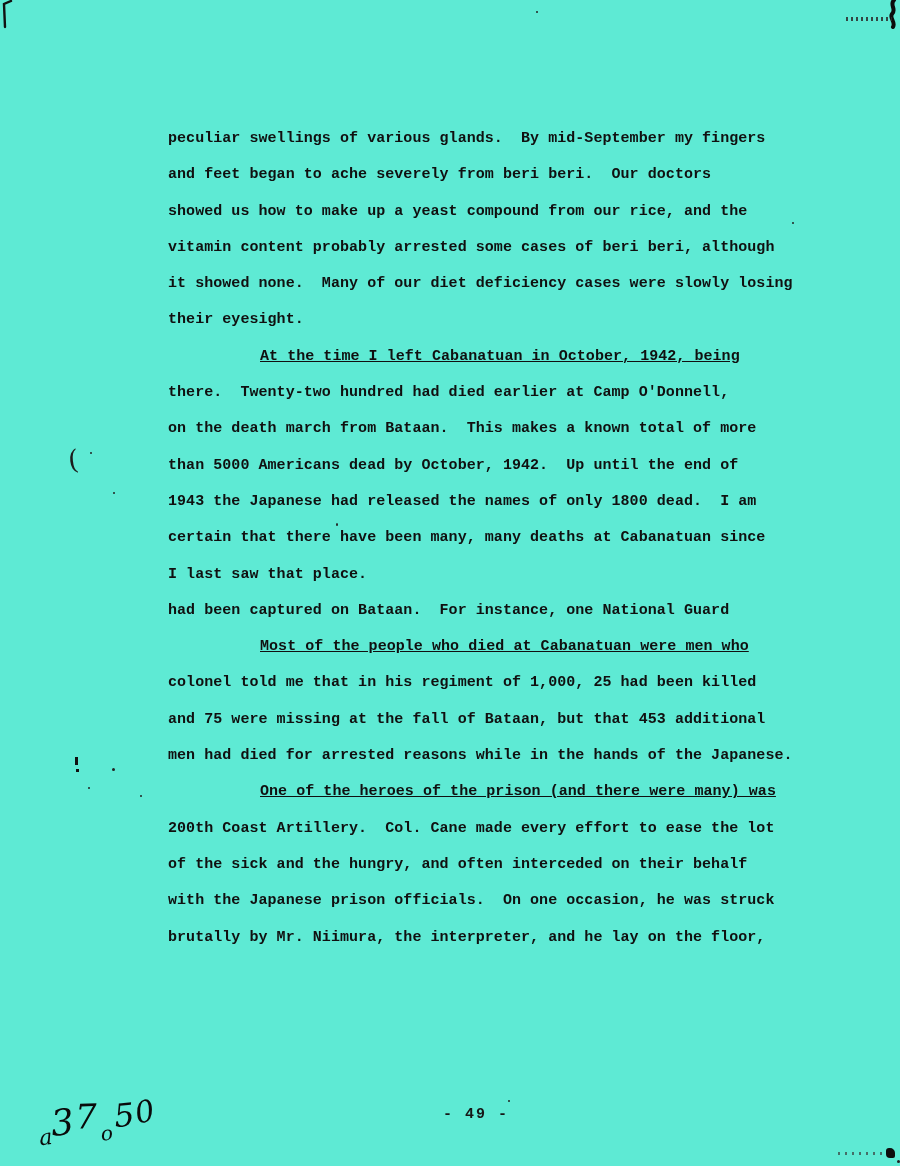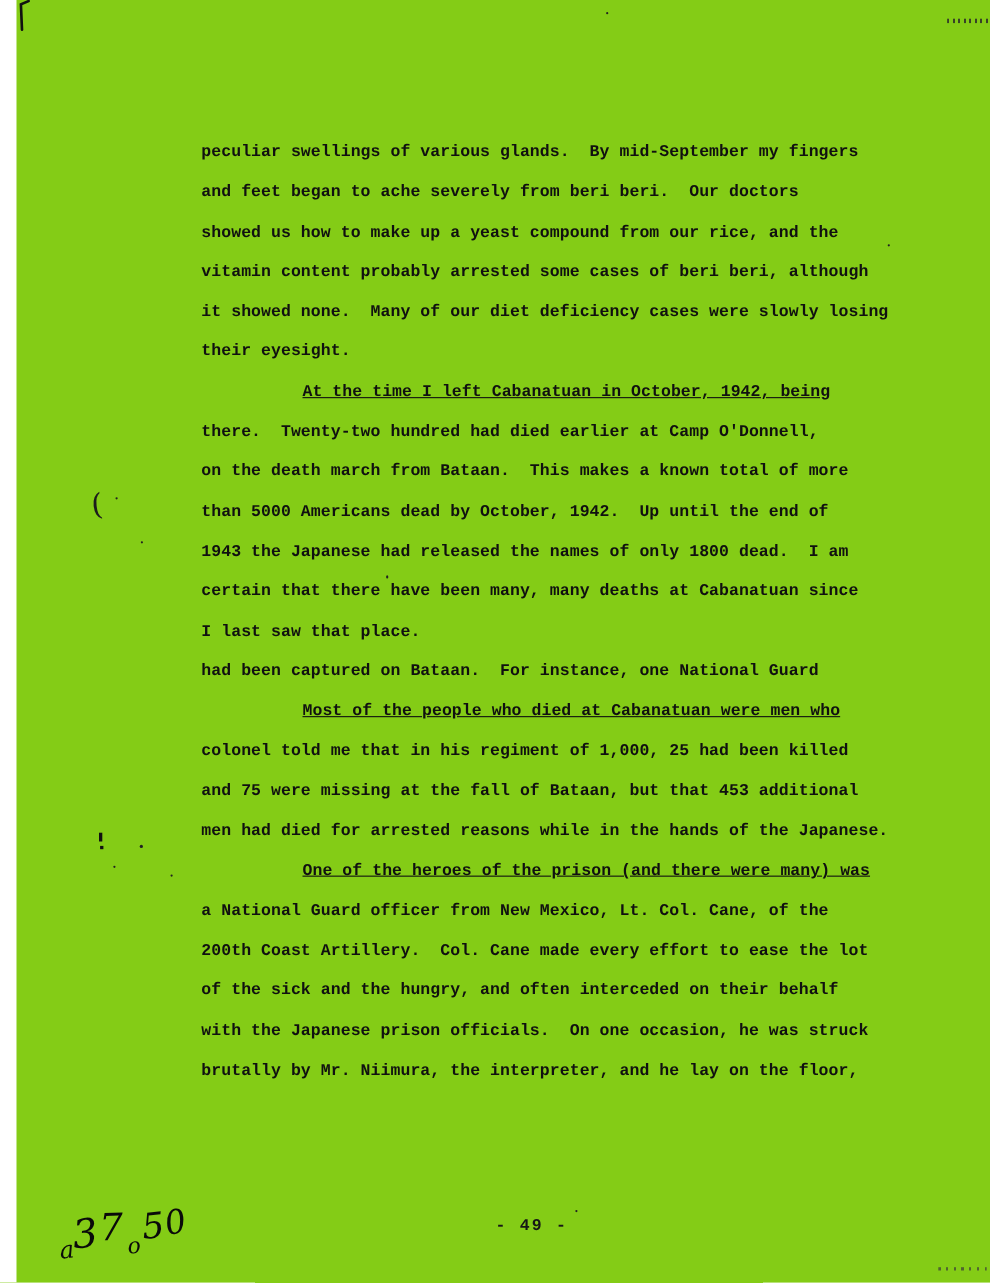--- a/index.html
+++ b/index.html
@@ -5,22 +5,21 @@
   html, body { margin: 0; padding: 0; }
   body {
     width: 900px; height: 1166px;
     background: #ffffff;
     position: relative;
     overflow: hidden;
     font-family: "Liberation Mono", "DejaVu Sans Mono", monospace;
   }
   .page {
     position: absolute; inset: 0;
-    background: #84cc16;
-    margin-left: 15px;
+    background: #5eead4;
   }
   
   .typed-text {
     position: absolute;
     left: 168px; top: 121px;
     width: 660px;
     color: #101010;
     font-size: 15px;
     font-weight: bold;
     line-height: 36.3px;
@@ -101,21 +100,20 @@
       <div class="line">than 5000 Americans dead by October, 1942.  Up until the end of</div>
       <div class="line">1943 the Japanese had released the names of only 1800 dead.  I am</div>
       <div class="line">certain that there have been many, many deaths at Cabanatuan since</div>
       <div class="line">I last saw that place.</div>
       <div class="line">had been captured on Bataan.  For instance, one National Guard</div>
       <div class="line indent">Most of the people who died at Cabanatuan were men who</div>
       <div class="line">colonel told me that in his regiment of 1,000, 25 had been killed</div>
       <div class="line">and 75 were missing at the fall of Bataan, but that 453 additional</div>
       <div class="line">men had died for arrested reasons while in the hands of the Japanese.</div>
       <div class="line indent">One of the heroes of the prison (and there were many) was</div>
-      <div class="line">a National Guard officer from New Mexico, Lt. Col. Cane, of the</div>
       <div class="line">200th Coast Artillery.  Col. Cane made every effort to ease the lot</div>
       <div class="line">of the sick and the hungry, and often interceded on their behalf</div>
       <div class="line">with the Japanese prison officials.  On one occasion, he was struck</div>
       <div class="line">brutally by Mr. Niimura, the interpreter, and he lay on the floor,</div>
     </div>
 
   <div class="page-number">- 49 -</div>
   <div class="handwritten"><span class="hw hw0">a</span><span class="hw hw1">3</span><span class="hw hw2">7</span><span class="hw hw3">o</span><span class="hw hw4">5</span><span class="hw hw5">0</span></div>
 
   <svg class="artifact tl-corner-mark" width="16" height="32" viewBox="0 0 16 32">

